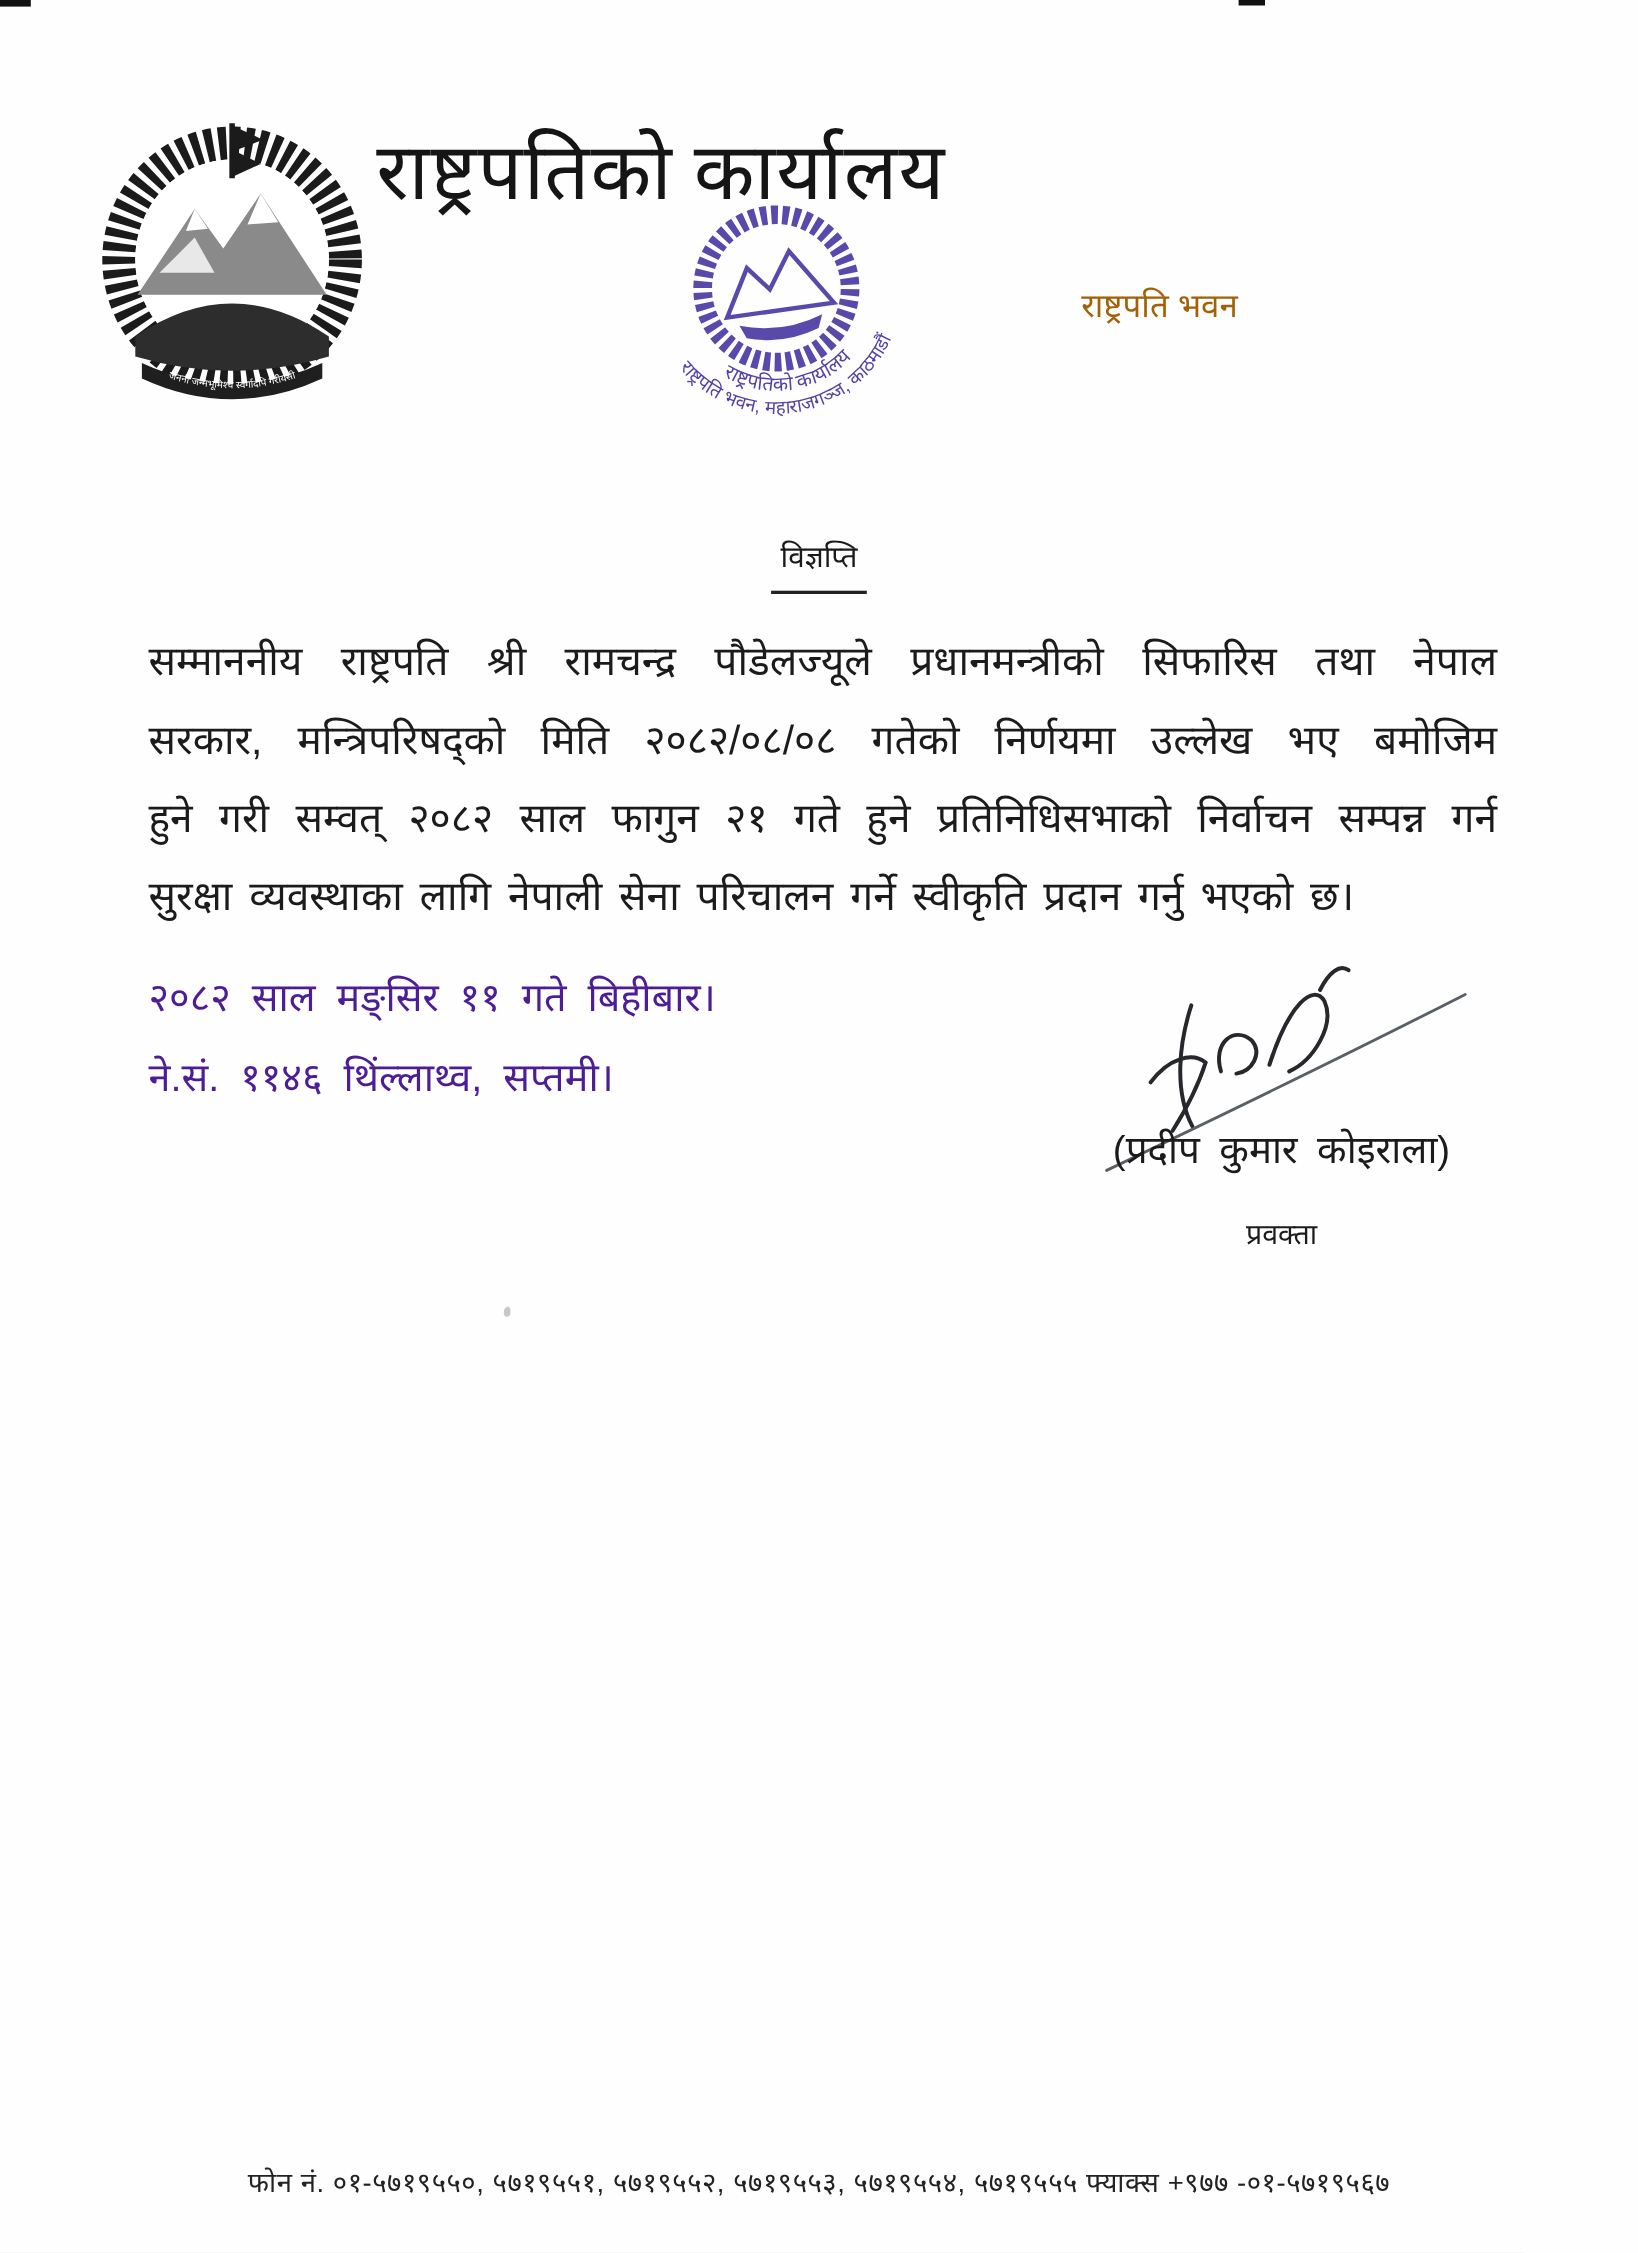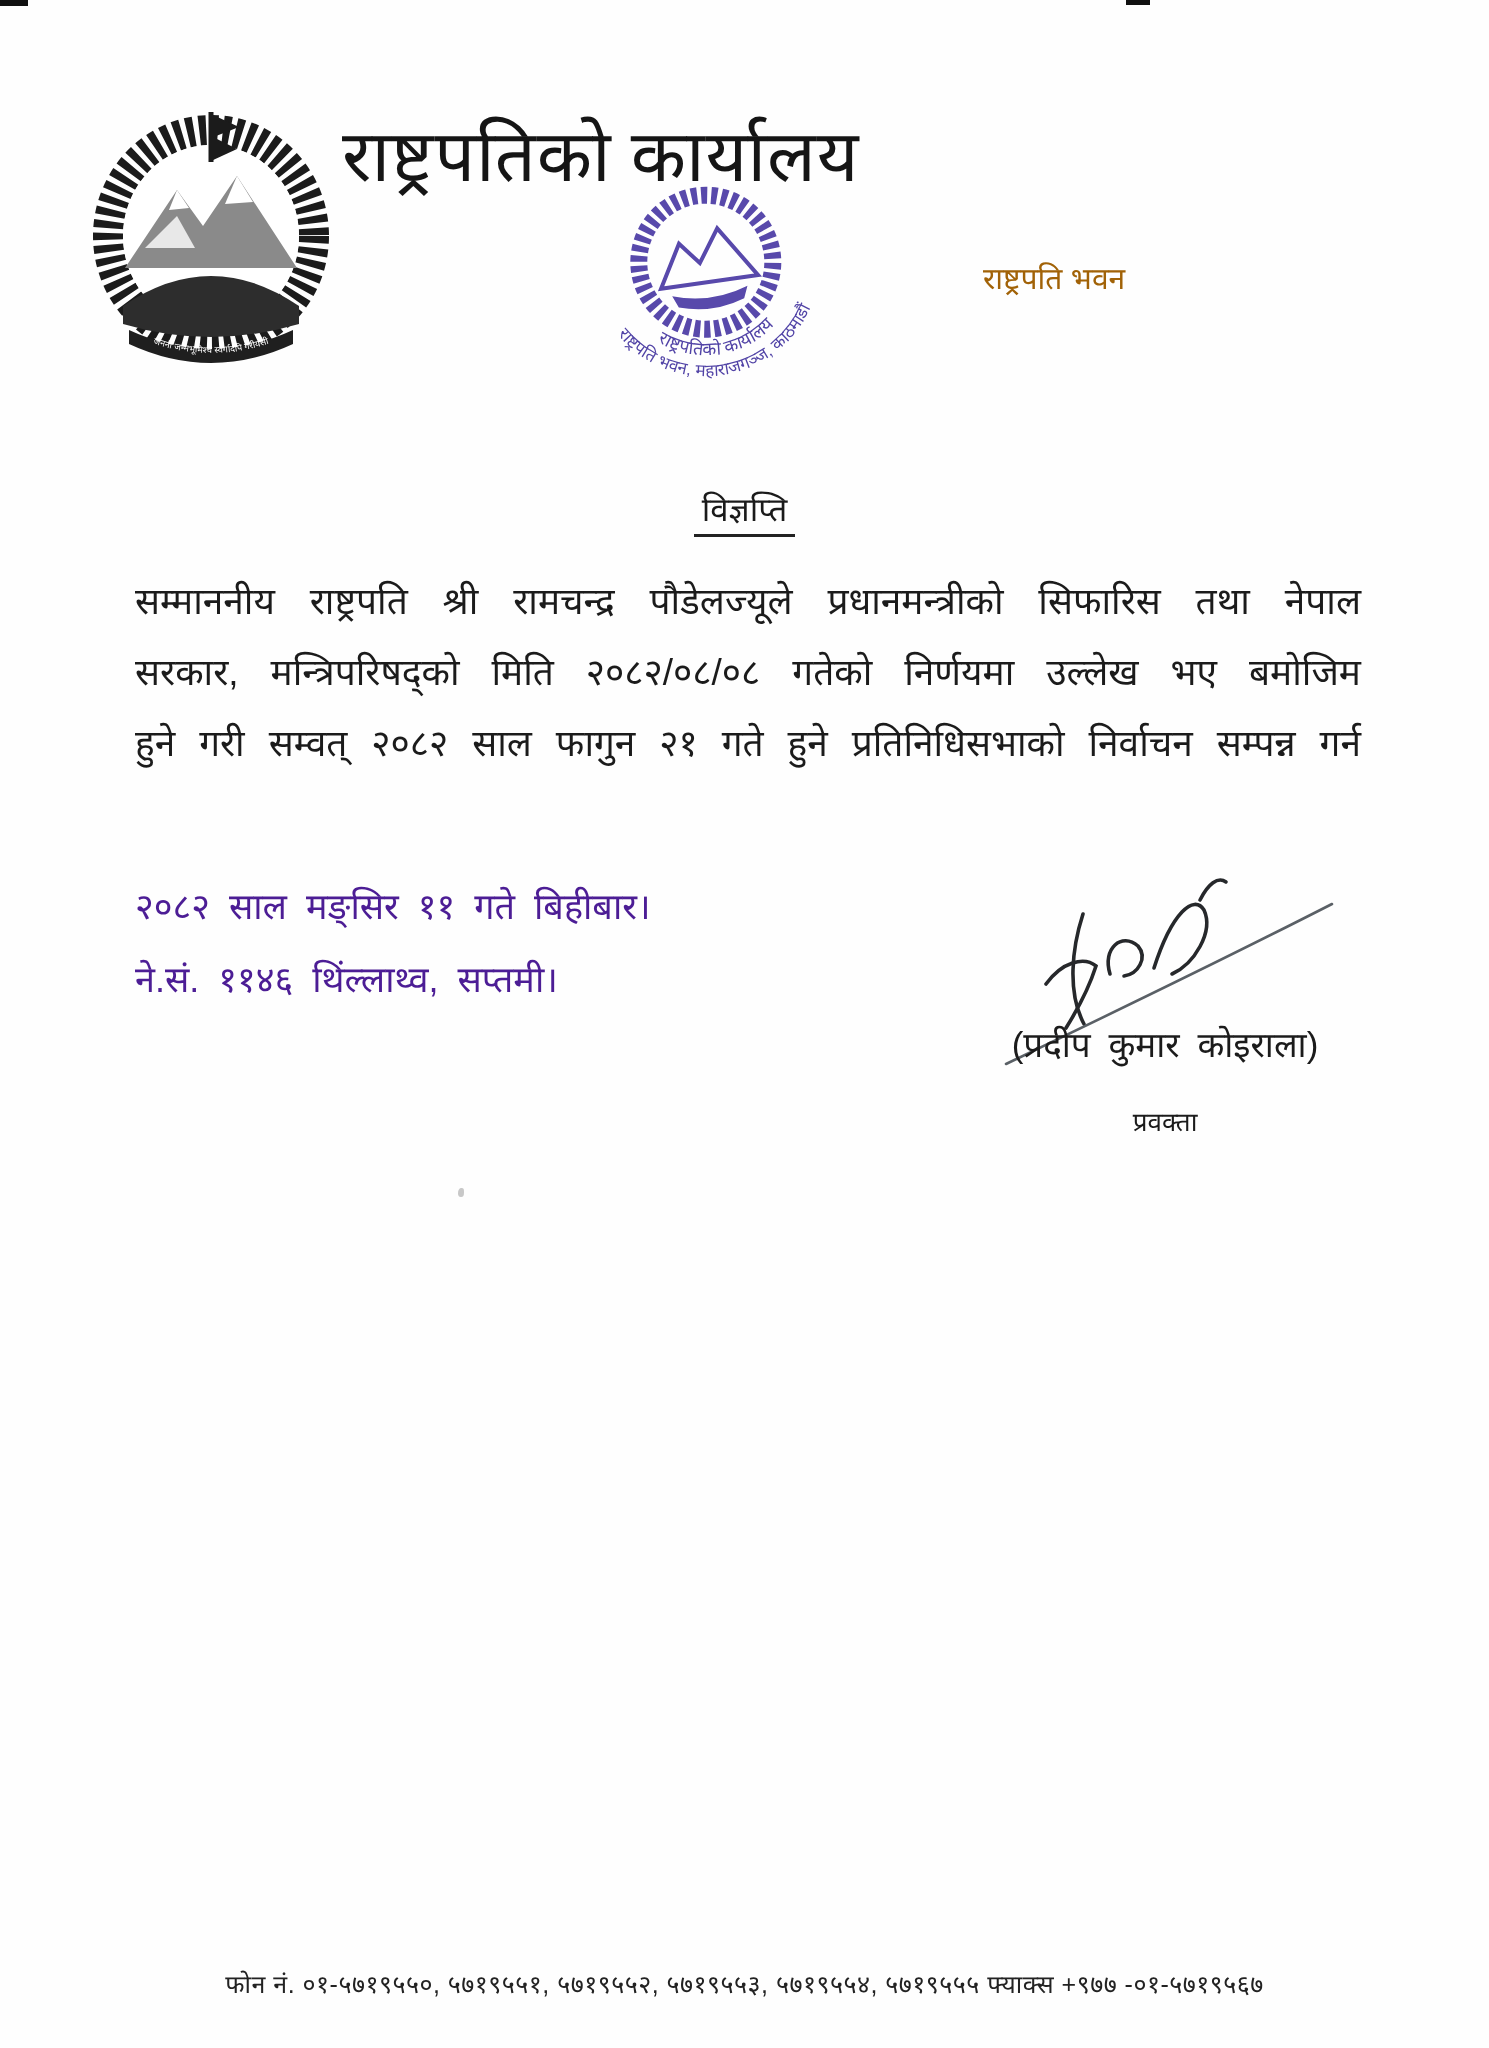--- a/index.html
+++ b/index.html
@@ -20,22 +20,22 @@
     font-size:72px; line-height:1.25; letter-spacing:1px; color:#151515;
     font-family:"Liberation Serif", serif; white-space:nowrap;
   }
   .stamp { position:absolute; left:583px; top:166px; width:252px; height:238px;
            transform:rotate(-8deg); opacity:.92; }
   .addr { position:absolute; left:983px; top:256px; width:420px;
           font-size:30px; line-height:46px; color:#a16207; }
 
   
   .doc-title { position:absolute; left:0; top:486px; width:100%; text-align:center; }
-  .doc-title span { font-size:33px; color:#1a1a1a; border-bottom:3px solid #222;
-                    padding:0 8px 6px; font-family:Liberation Sans, sans-serif; }
+  .doc-title span { font-size:27px; color:#1a1a1a; border-bottom:3px solid #222;
+                    padding:0 8px 16px; font-family:Liberation Sans, sans-serif; }
   .body-text { position:absolute; left:135px; top:566px; width:1226px;
                font-size:37px; line-height:71px; color:#1b1b1b; }
   .body-text .jline { text-align:justify; text-align-last:justify; }
   .body-text .lline { text-align:left; word-spacing:5px; }
 
   .dates { position:absolute; left:135px; top:870px; font-size:36px;
            line-height:73px; word-spacing:9px; color:#4c1d95; }
 
   
   .sig-svg { position:absolute; left:988px; top:852px; width:362px; height:224px; }
@@ -99,20 +99,21 @@
   </div>
 
   <div class="doc-title">
     <span>विज्ञप्ति</span>
   </div>
 
   <div class="body-text">
     <div class="jline">सम्माननीय राष्ट्रपति श्री रामचन्द्र पौडेलज्यूले प्रधानमन्त्रीको सिफारिस तथा नेपाल</div>
     <div class="jline">सरकार, मन्त्रिपरिषद्को मिति २०८२/०८/०८ गतेको निर्णयमा उल्लेख भए बमोजिम</div>
     <div class="jline">हुने गरी सम्वत् २०८२ साल फागुन २१ गते हुने प्रतिनिधिसभाको निर्वाचन सम्पन्न गर्न</div>
+    <div class="lline">सुरक्षा व्यवस्थाका लागि नेपाली सेना परिचालन गर्ने स्वीकृति प्रदान गर्नु भएको छ।</div>
   </div>
 
   <div class="dates">
     <div>२०८२ साल मङ्सिर ११ गते बिहीबार।</div>
     <div>ने.सं. ११४६ थिंल्लाथ्व, सप्तमी।</div>
   </div>
 
   <svg class="sig-svg" viewBox="0 0 362 224">
     <g fill="none" stroke="#26282b" stroke-width="3.6" stroke-linecap="round">
       <path d="M95,62 C84,96 79,140 96,172"></path>

